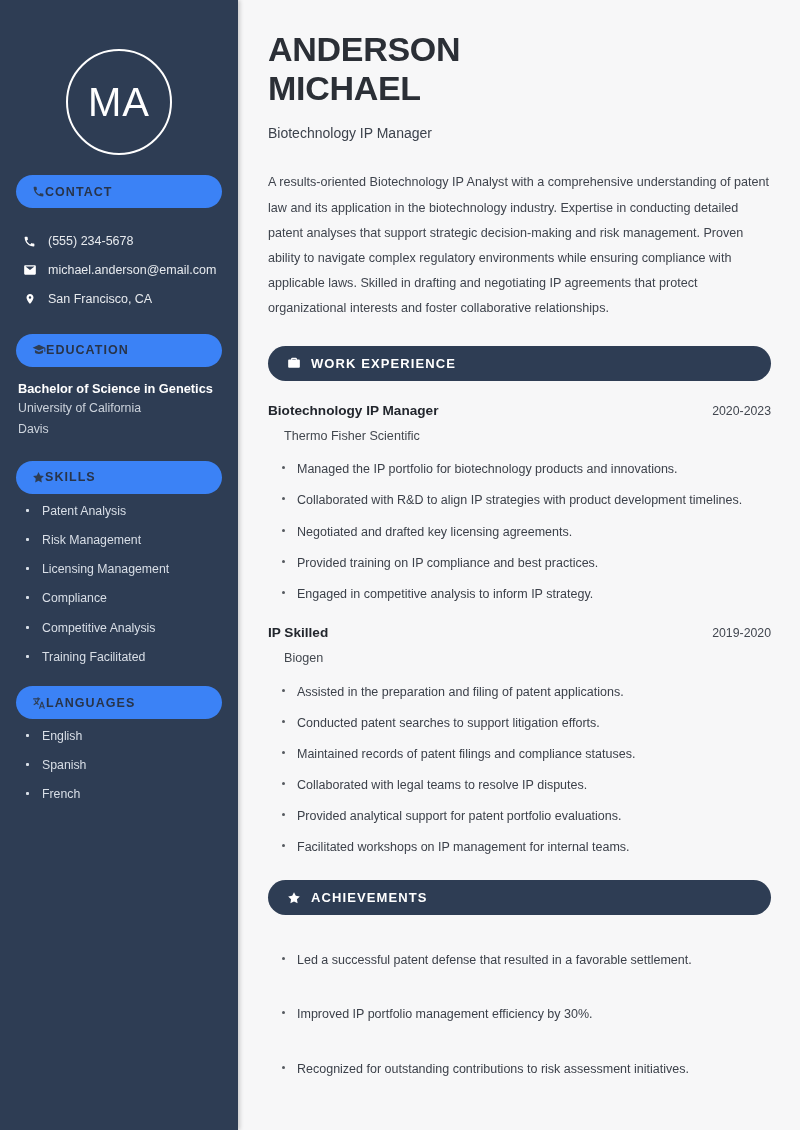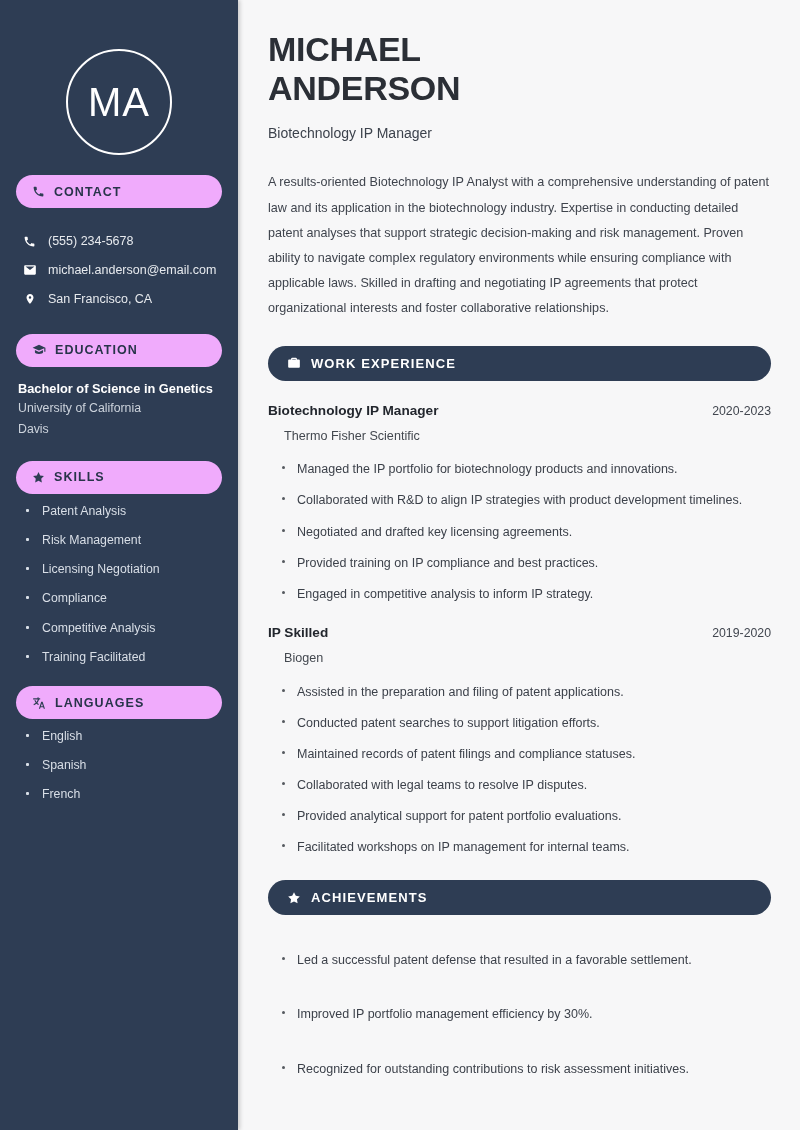--- a/index.html
+++ b/index.html
@@ -43,25 +43,24 @@
     font-size:40px;
     font-weight:400;
     letter-spacing:1px;
     line-height:1;
   }
 
   
   .pill {
     margin-top:20px;
     height:33px;
-    background:#f0abfc;
+    background:#3b82f6;
     border-radius:17px;
     display:flex; align-items:center;
     padding:0 16px;
-    gap:9px;
   }
   .pill .ico { display:flex; align-items:center; }
   .pill .ico svg { display:block; fill:#2e3d54; }
   .pill-label {
     color:#28344a;
     font-size:12.5px;
     font-weight:bold;
     letter-spacing:1.05px;
   }
 
@@ -274,21 +273,21 @@
         <svg width="13" height="13" viewBox="0 0 24 24">
             <path d="M12 2l3.1 6.3 6.9 1-5 4.9 1.2 6.9L12 17.8 5.8 21.1 7 14.2 2 9.3l6.9-1L12 2z"></path>
           </svg>
       </span>
       <span class="pill-label">SKILLS</span>
     </div>
 
     <div class="side-list">
       <div class="side-li">Patent Analysis</div>
       <div class="side-li">Risk Management</div>
-      <div class="side-li">Licensing Negotiation</div>
+      <div class="side-li">Licensing Management</div>
       <div class="side-li">Compliance</div>
       <div class="side-li">Competitive Analysis</div>
       <div class="side-li">Training Facilitated</div>
     </div>
 
     <div class="pill">
       <span class="ico">
         <svg width="14" height="14" viewBox="0 0 24 24">
             <path d="M2 4h7.2l.5-2 1.9.5-.4 1.5H14v1.9h-1.9c-.5 2.3-1.5 4.3-2.9 5.9.8.7 1.7 1.3 2.6 1.7l-.8 1.8c-1.2-.5-2.3-1.3-3.3-2.2-1.2 1.1-2.7 2-4.4 2.6l-.7-1.8c1.5-.5 2.8-1.3 3.8-2.2C5.4 10.4 4.6 9 4.1 7.4l1.8-.5c.4 1.2 1 2.3 1.8 3.2 1-1.2 1.8-2.7 2.2-4.2H2V4zm13.8 6h2.4l4 12h-2l-.9-2.8h-4.6L13.8 22h-2l4-12zm-.5 7.4h3.4L17 12.9l-1.7 4.5z"></path>
           </svg>
@@ -299,22 +298,22 @@
     <div class="side-list">
       <div class="side-li">English</div>
       <div class="side-li">Spanish</div>
       <div class="side-li">French</div>
     </div>
 
   </aside>
 
   <main class="main">
 
+    <h1 class="name-line">ANDERSON</h1>
     <h1 class="name-line">MICHAEL</h1>
-    <h1 class="name-line">ANDERSON</h1>
 
     <div class="job-title">Biotechnology IP Manager</div>
 
     <p class="summary">A results-oriented Biotechnology IP Analyst with a comprehensive understanding of patent law and its application in the biotechnology industry. Expertise in conducting detailed patent analyses that support strategic decision-making and risk management. Proven ability to navigate complex regulatory environments while ensuring compliance with applicable laws. Skilled in drafting and negotiating IP agreements that protect organizational interests and foster collaborative relationships.</p>
 
     <div class="bar">
       <span class="ico">
         <svg width="14" height="14" viewBox="0 0 24 24">
             <path d="M9 3h6a2 2 0 0 1 2 2v1h3.5A1.5 1.5 0 0 1 22 7.5v11A1.5 1.5 0 0 1 20.5 20h-17A1.5 1.5 0 0 1 2 18.5v-11A1.5 1.5 0 0 1 3.5 6H7V5a2 2 0 0 1 2-2zm0 3h6V5H9v1z"></path>
           </svg>

